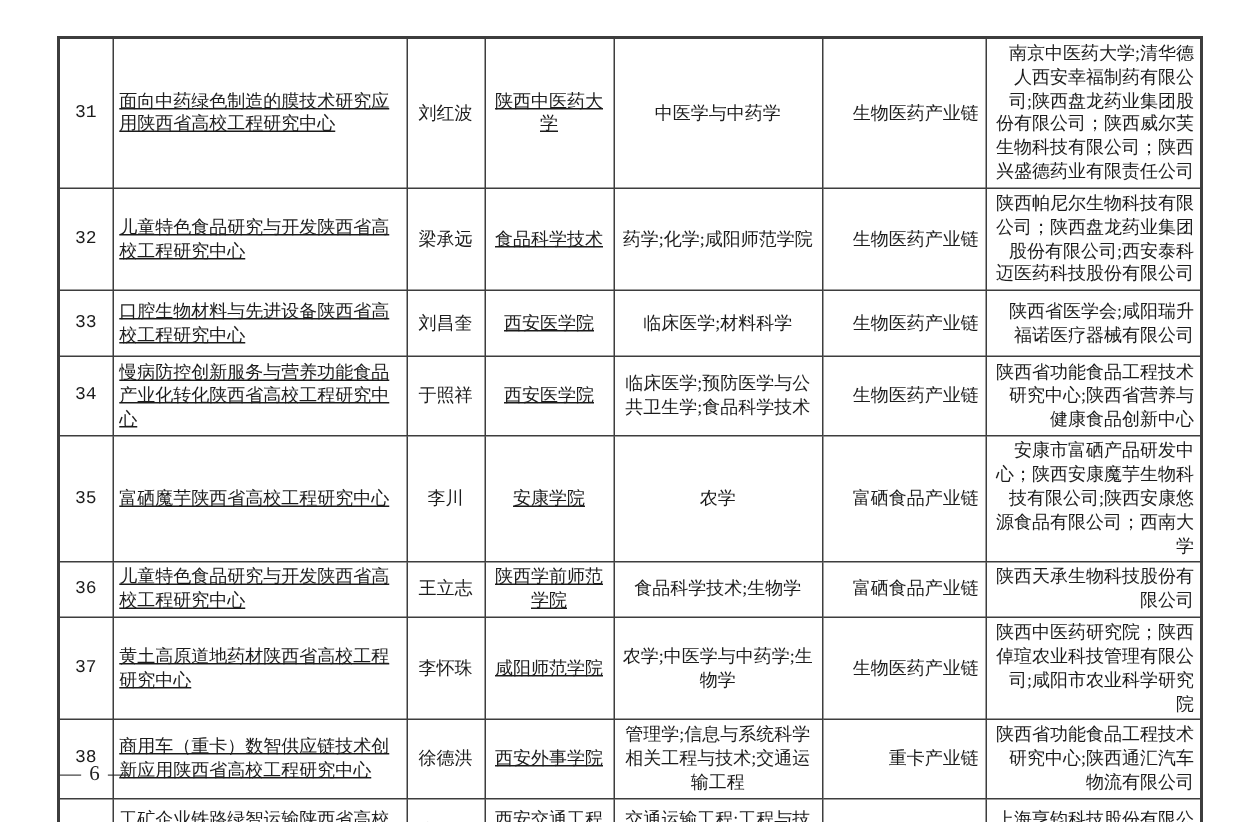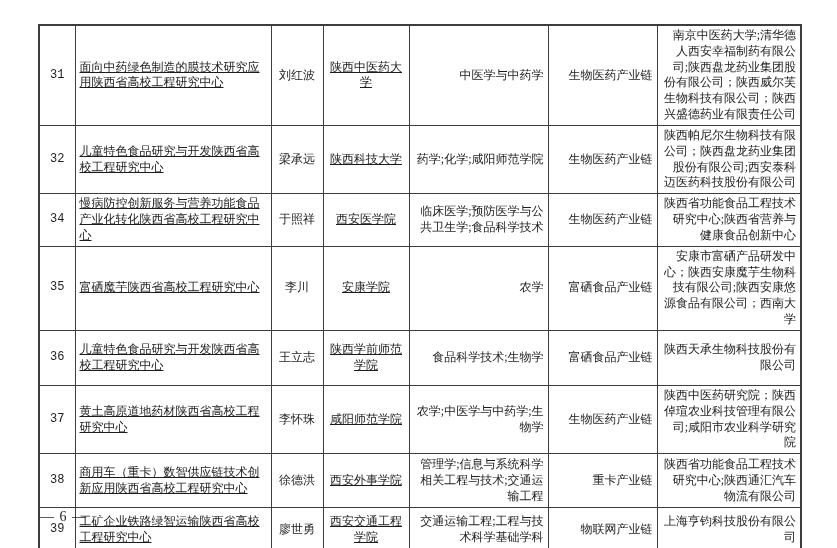--- a/index.html
+++ b/index.html
@@ -31,21 +31,21 @@
     line-height: 1.32;
     padding: 2px 4px;
     vertical-align: middle;
     word-break: break-all;
     overflow: hidden;
   }
   td.col-no        { text-align: center; font-family: Liberation Mono, monospace; }
   td.col-name      { text-align: left; padding: 2px 7px; text-decoration: underline; }
   td.col-person    { text-align: center; }
   td.col-university{ text-align: center; text-decoration: underline; }
-  td.col-disciplines { text-align: right; }
+  td.col-disciplines { text-align: center; }
   td.col-industry  { text-align: right; }
   td.col-partners  { text-align: right; }
 
   tbody tr:nth-child(1) { height: 97px; }
   tbody tr:nth-child(2) { height: 55px; }
   tbody tr:nth-child(3) { height: 44px; }
   tbody tr:nth-child(4) { height: 53px; }
   tbody tr:nth-child(5) { height: 55px; }
   tbody tr:nth-child(6) { height: 35px; }
   tbody tr:nth-child(7) { height: 54px; }
@@ -83,24 +83,33 @@
           <td class="col-person">刘红波</td>
           <td class="col-university">陕西中医药大学</td>
           <td class="col-disciplines">中医学与中药学</td>
           <td class="col-industry">生物医药产业链</td>
           <td class="col-partners">南京中医药大学;清华德人西安幸福制药有限公司;陕西盘龙药业集团股份有限公司；陕西威尔芙生物科技有限公司；陕西兴盛德药业有限责任公司</td>
         </tr>
         <tr>
           <td class="col-no">32</td>
           <td class="col-name">儿童特色食品研究与开发陕西省高校工程研究中心</td>
           <td class="col-person">梁承远</td>
-          <td class="col-university">陕西科技大学</td>
+          <td class="col-university">食品科学技术</td>
           <td class="col-disciplines">药学;化学;咸阳师范学院</td>
           <td class="col-industry">生物医药产业链</td>
           <td class="col-partners">陕西帕尼尔生物科技有限公司；陕西盘龙药业集团股份有限公司;西安泰科迈医药科技股份有限公司</td>
+        </tr>
+        <tr>
+          <td class="col-no">33</td>
+          <td class="col-name">口腔生物材料与先进设备陕西省高校工程研究中心</td>
+          <td class="col-person">刘昌奎</td>
+          <td class="col-university">西安医学院</td>
+          <td class="col-disciplines">临床医学;材料科学</td>
+          <td class="col-industry">生物医药产业链</td>
+          <td class="col-partners">陕西省医学会;咸阳瑞升福诺医疗器械有限公司</td>
         </tr>
         <tr>
           <td class="col-no">34</td>
           <td class="col-name">慢病防控创新服务与营养功能食品产业化转化陕西省高校工程研究中心</td>
           <td class="col-person">于照祥</td>
           <td class="col-university">西安医学院</td>
           <td class="col-disciplines">临床医学;预防医学与公共卫生学;食品科学技术</td>
           <td class="col-industry">生物医药产业链</td>
           <td class="col-partners">陕西省功能食品工程技术研究中心;陕西省营养与健康食品创新中心</td>
         </tr>

